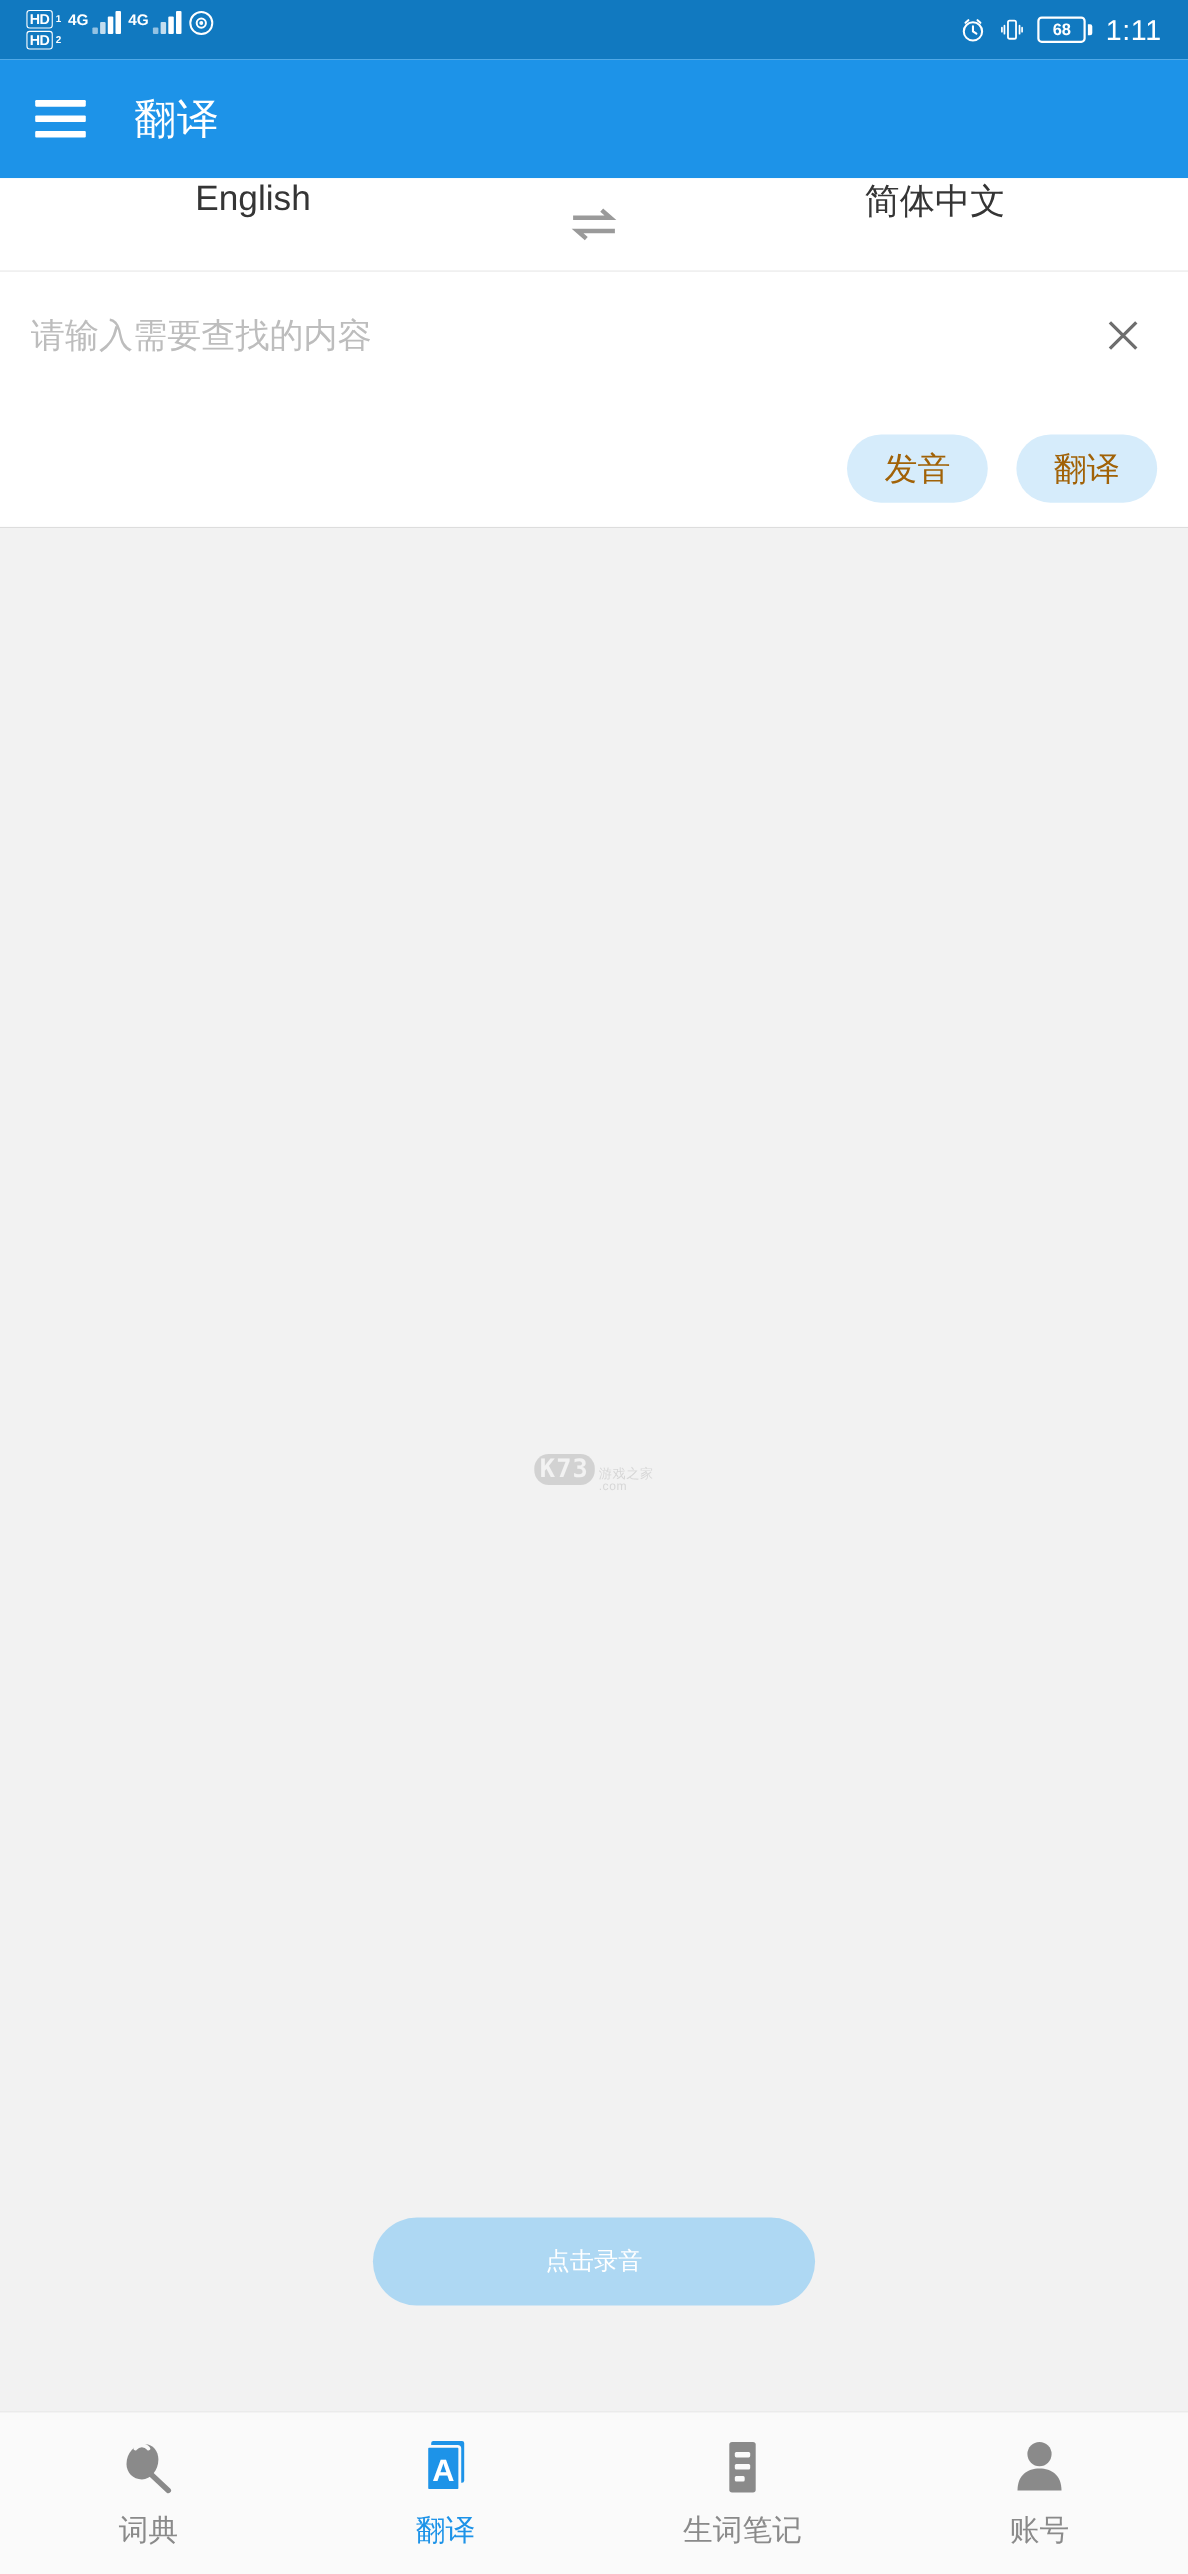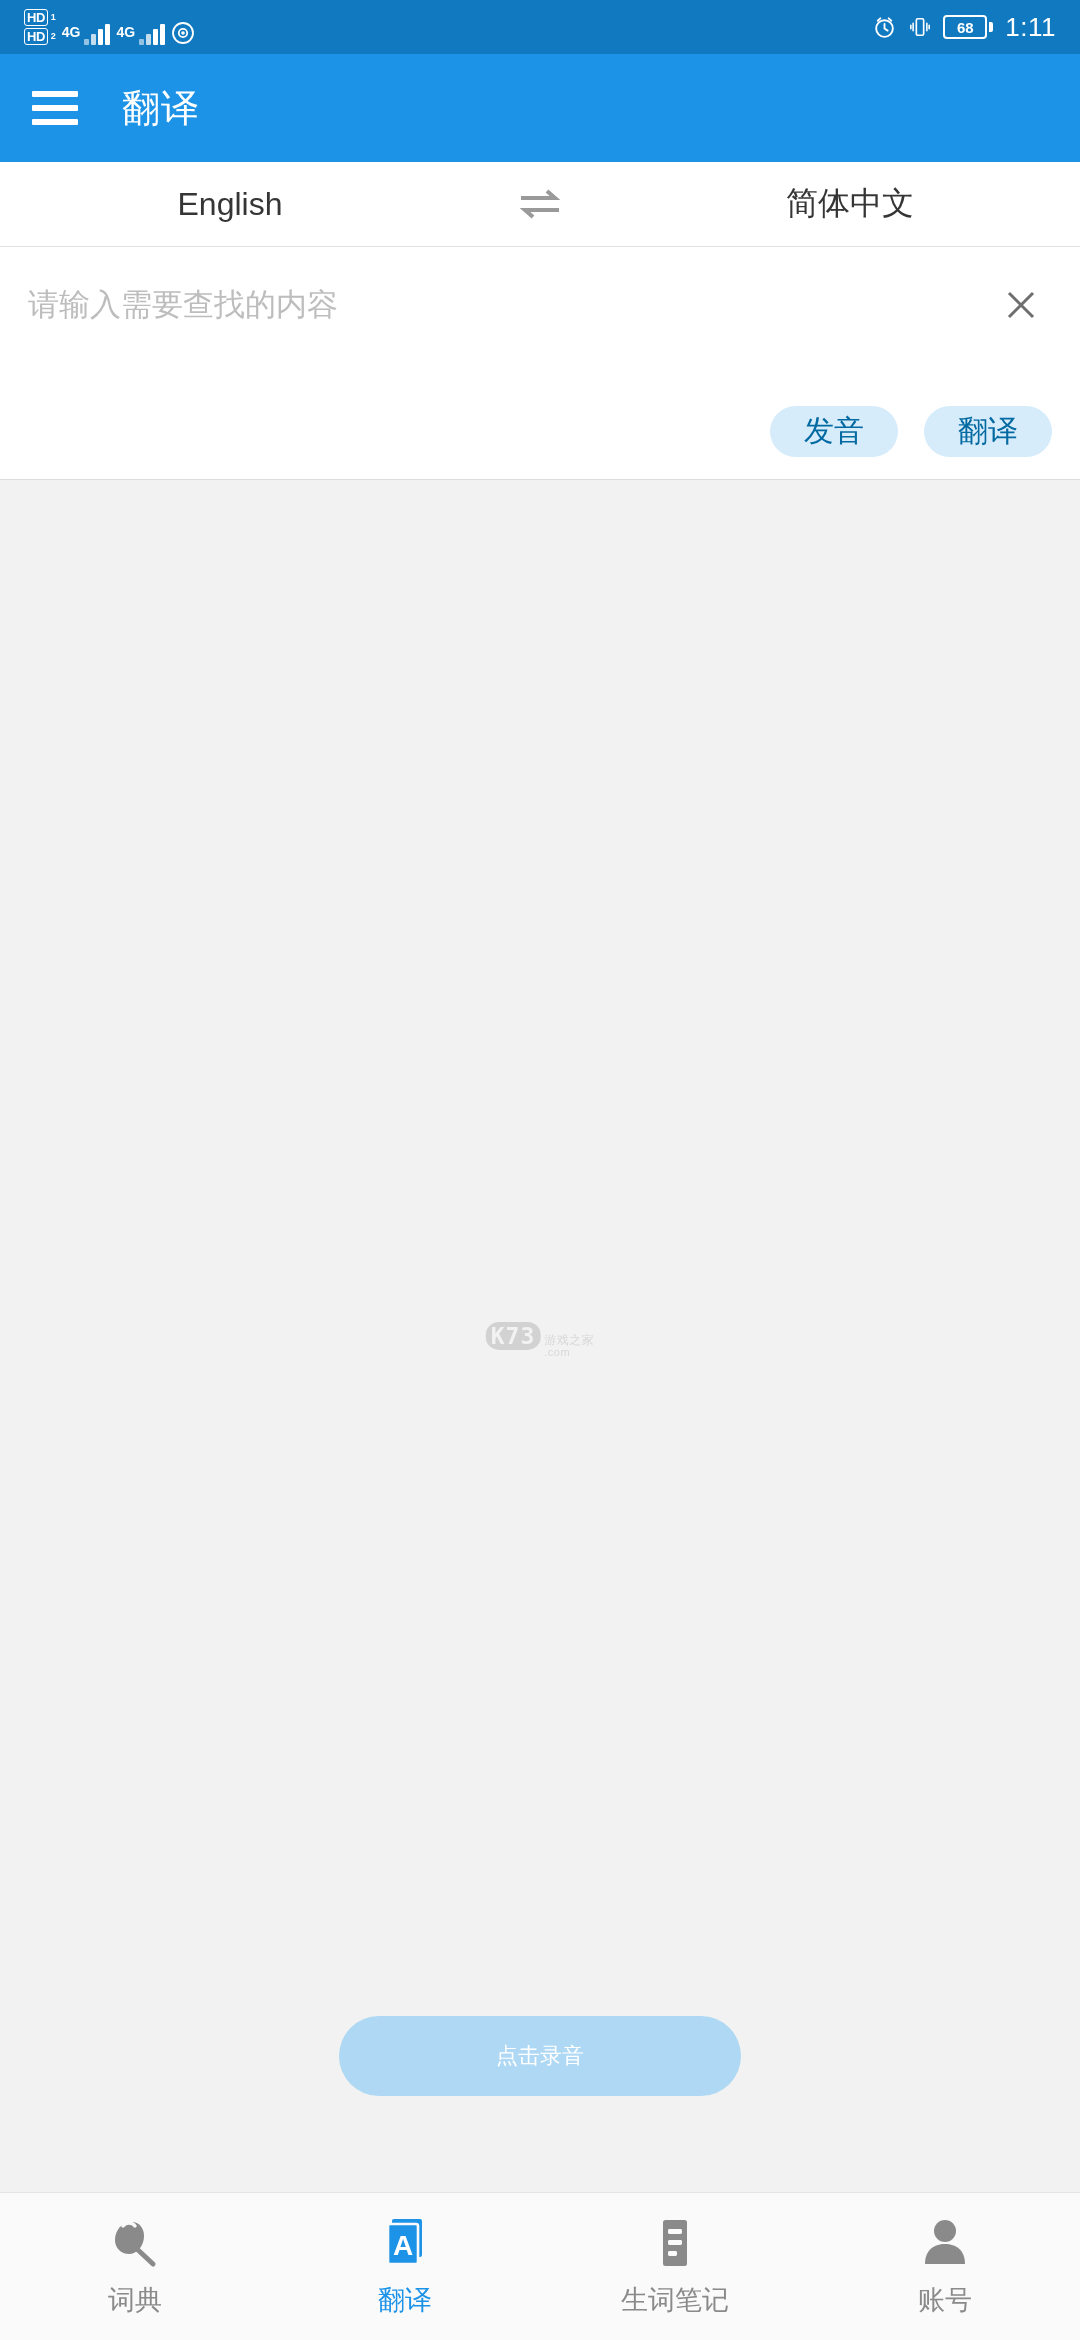--- a/index.html
+++ b/index.html
@@ -17,21 +17,21 @@
 
   
   .status-bar {
     height: 54px;
     background: #1179C0;
     display: flex; align-items: center;
     padding: 0 24px;
     color: #ffffff;
     flex: 0 0 54px;
   }
-  .status-left { display: flex; align-items: flex-end; gap: 6px; }
+  .status-left { display: flex; align-items: flex-start; gap: 6px; }
   .status-right { margin-left: auto; display: flex; align-items: center; gap: 12px; }
 
   .hd-stack { display: flex; flex-direction: column; justify-content: center; gap: 2px; }
   .hd-row { display: flex; align-items: center; gap: 3px; }
   .hd-badge {
     font-size: 13px; font-weight: bold; line-height: 1;
     border: 1.6px solid #fff; border-radius: 3px;
     padding: 1px 2px; letter-spacing: -0.5px;
   }
   .hd-sub { font-size: 9px; font-weight: bold; line-height: 1; }
@@ -74,21 +74,21 @@
   .hamburger { width: 46px; height: 34px; display: flex; flex-direction: column; justify-content: space-between; cursor: pointer; }
   .hamburger span { display: block; height: 6px; background: #fff; border-radius: 1px; }
   .app-title {
     color: #fff; font-size: 38px; margin-left: 44px; letter-spacing: 1px;
   }
 
   
   .lang-bar {
     flex: 0 0 85px;
     background: #ffffff;
-    display: flex; align-items: center;
+    display: flex; 
     border-bottom: 1px solid #E2E2E2;
   }
   .lang-cell {
     flex: 1; text-align: center;
     font-size: 32px; color: #353535;
   }
   .lang-swap { flex: 0 0 160px; display: flex; align-items: center; justify-content: center; }
   .swap-icon { width: 46px; height: 34px; }
 
   
@@ -116,27 +116,27 @@
     width: 46px; height: 46px; flex: 0 0 46px;
     display: flex; align-items: center; justify-content: center;
     cursor: pointer;
   }
   .action-row {
     position: absolute; right: 28px; bottom: 22px;
     display: flex; gap: 26px;
   }
   .pill-btn {
     background: #D6ECFB;
-    color: #0369a1;
+    color: #a16207;
     border: none; outline: none;
     font-family: inherit;
     font-size: 30px;
     border-radius: 34px;
     padding: 0 34px;
-    height: 51px;
+    height: 62px;
     min-width: 110px;
     cursor: pointer;
   }
 
   
   .content {
     flex: 1 1 auto;
     background: #F2F2F2;
     position: relative;
   }

